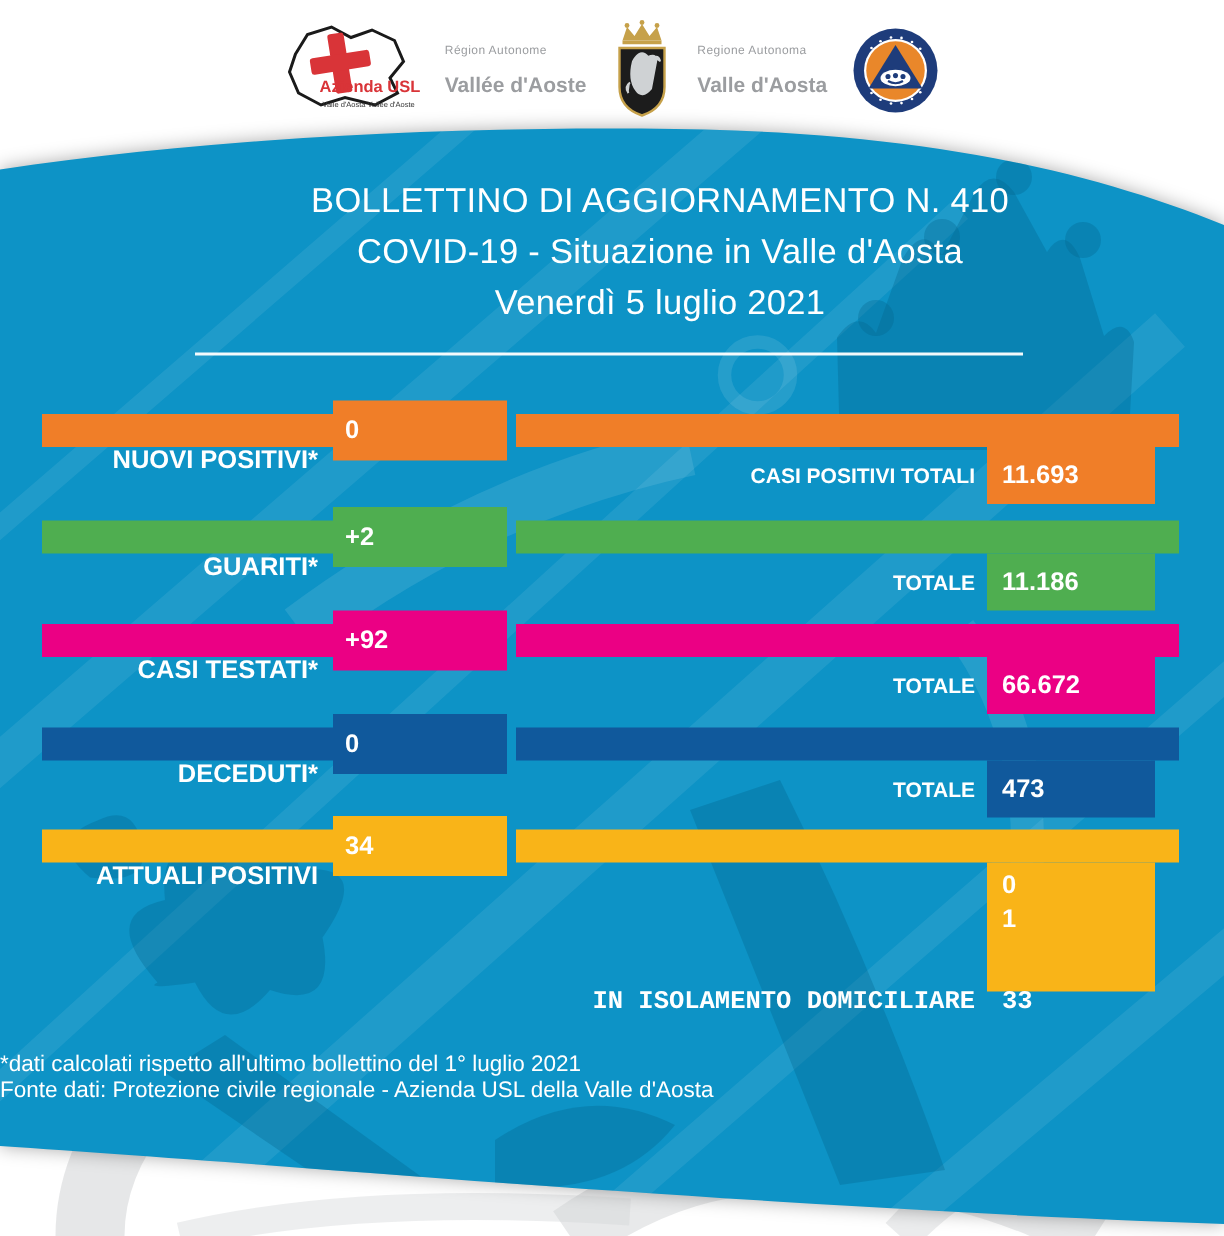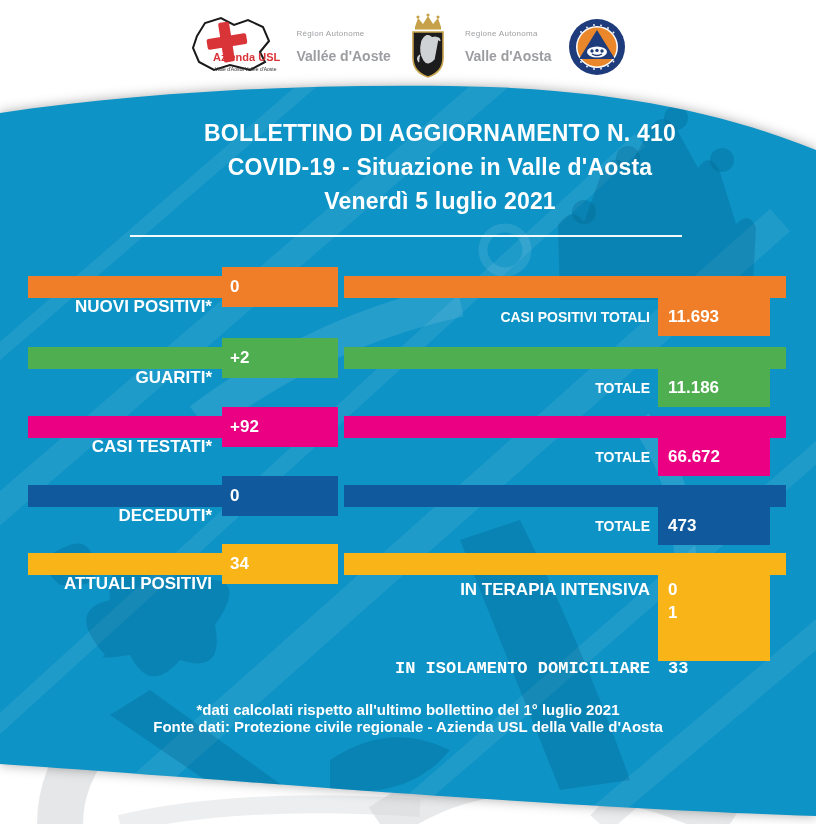--- a/index.html
+++ b/index.html
@@ -12,21 +12,21 @@
   .logo-text{display:flex;flex-direction:column;line-height:1.05;color:#9B9DA0;gap:11px;}
   .logo-text .l1{font-size:8px;letter-spacing:.3px;}
   .logo-text .l2{font-size:14px;font-weight:bold;}
 
   
   .bg{position:absolute;top:0;left:0;z-index:1;}
 
   
   .content{position:absolute;top:0;left:0;width:816px;height:824px;z-index:3;color:#fff;}
   .title{position:absolute;top:116px;left:64px;width:752px;text-align:center;
-         font-weight:bold;font-size:23px;line-height:34px;letter-spacing:.2px;}
+         font-weight:normal;font-size:23px;line-height:34px;letter-spacing:.2px;}
   .divider{position:absolute;top:235px;left:130px;width:552px;height:2px;background:#fff;opacity:.95;}
 
   .group{position:absolute;top:0;left:0;width:816px;}
   .g0{--bt:276px;--c:#F07E28;}
   .g1{--bt:347px;--c:#4FAE50;}
   .g2{--bt:416px;--c:#EB0084;}
   .g3{--bt:485px;--c:#10599C;}
   .g4{--bt:553px;--c:#F9B418;}
 
   .bar-seg1{position:absolute;top:var(--bt);left:28px;width:310px;height:22px;background:var(--c);}
@@ -42,22 +42,22 @@
   .tvalue{position:absolute;top:calc(var(--bt) + 22px);left:668px;height:38px;line-height:38px;
           font-weight:bold;font-size:17px;}
 
   .ytab{position:absolute;top:575px;left:658px;width:112px;height:86px;background:var(--c);}
   .yline{position:absolute;left:0;width:816px;height:23px;}
   .yl0{top:578px;} .yl1{top:601px;} .yl2{top:657px;font-family:Liberation Mono, monospace;}
   .ylabel{position:absolute;left:300px;width:350px;height:23px;line-height:23px;text-align:right;
           font-weight:bold;font-size:17px;white-space:nowrap;}
   .yvalue{position:absolute;left:668px;height:23px;line-height:23px;font-weight:bold;font-size:17px;}
 
-  .footer{position:absolute;top:701px;left:0;width:816px;text-align:center;
-          font-size:15px;line-height:17px;font-weight:700;}
+  .footer{position:absolute;top:701px;left:0;width:816px;
+          font-size:15px;line-height:17px;font-weight:400;}
 </style>
 </head>
 <body>
 
 <div class="page">
 
   <div class="logos">
 
     <svg width="92" height="66" viewBox="0 0 92 66">
       <path d="M8,22 L16,9 L32,4 L45,11 L59,6 L74,13 L80,27 L71,38 L76,48 L61,56 L41,51 L25,56 L10,48 L4,34 Z" fill="#ffffff" stroke="#1a1a1a" stroke-width="2"></path>
@@ -222,21 +222,20 @@
     </div>
 
     <div class="group g4">
       <div class="bar-seg1"></div>
       <div class="bar-seg2"></div>
       <div class="vbox"></div>
       <div class="rlabel">ATTUALI POSITIVI</div>
       <div class="rvalue">34</div>
       <div class="ytab"></div>
       <div class="yline yl0">
-        <div class="ylabel">IN TERAPIA INTENSIVA</div>
         <div class="yvalue">0</div>
       </div>
       <div class="yline yl1">
         <div class="yvalue">1</div>
       </div>
       <div class="yline yl2">
         <div class="ylabel">IN ISOLAMENTO DOMICILIARE</div>
         <div class="yvalue">33</div>
       </div>
     </div>

